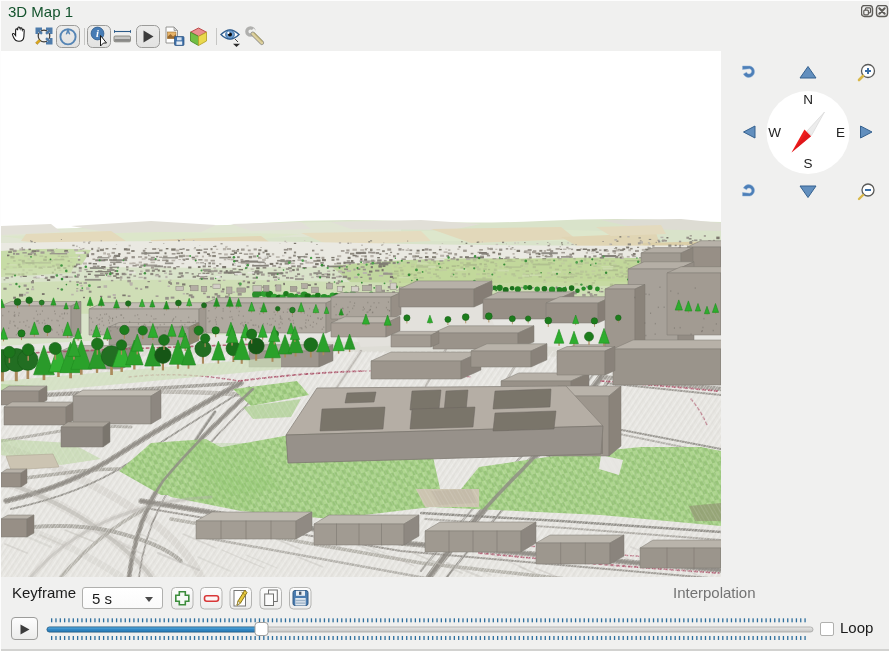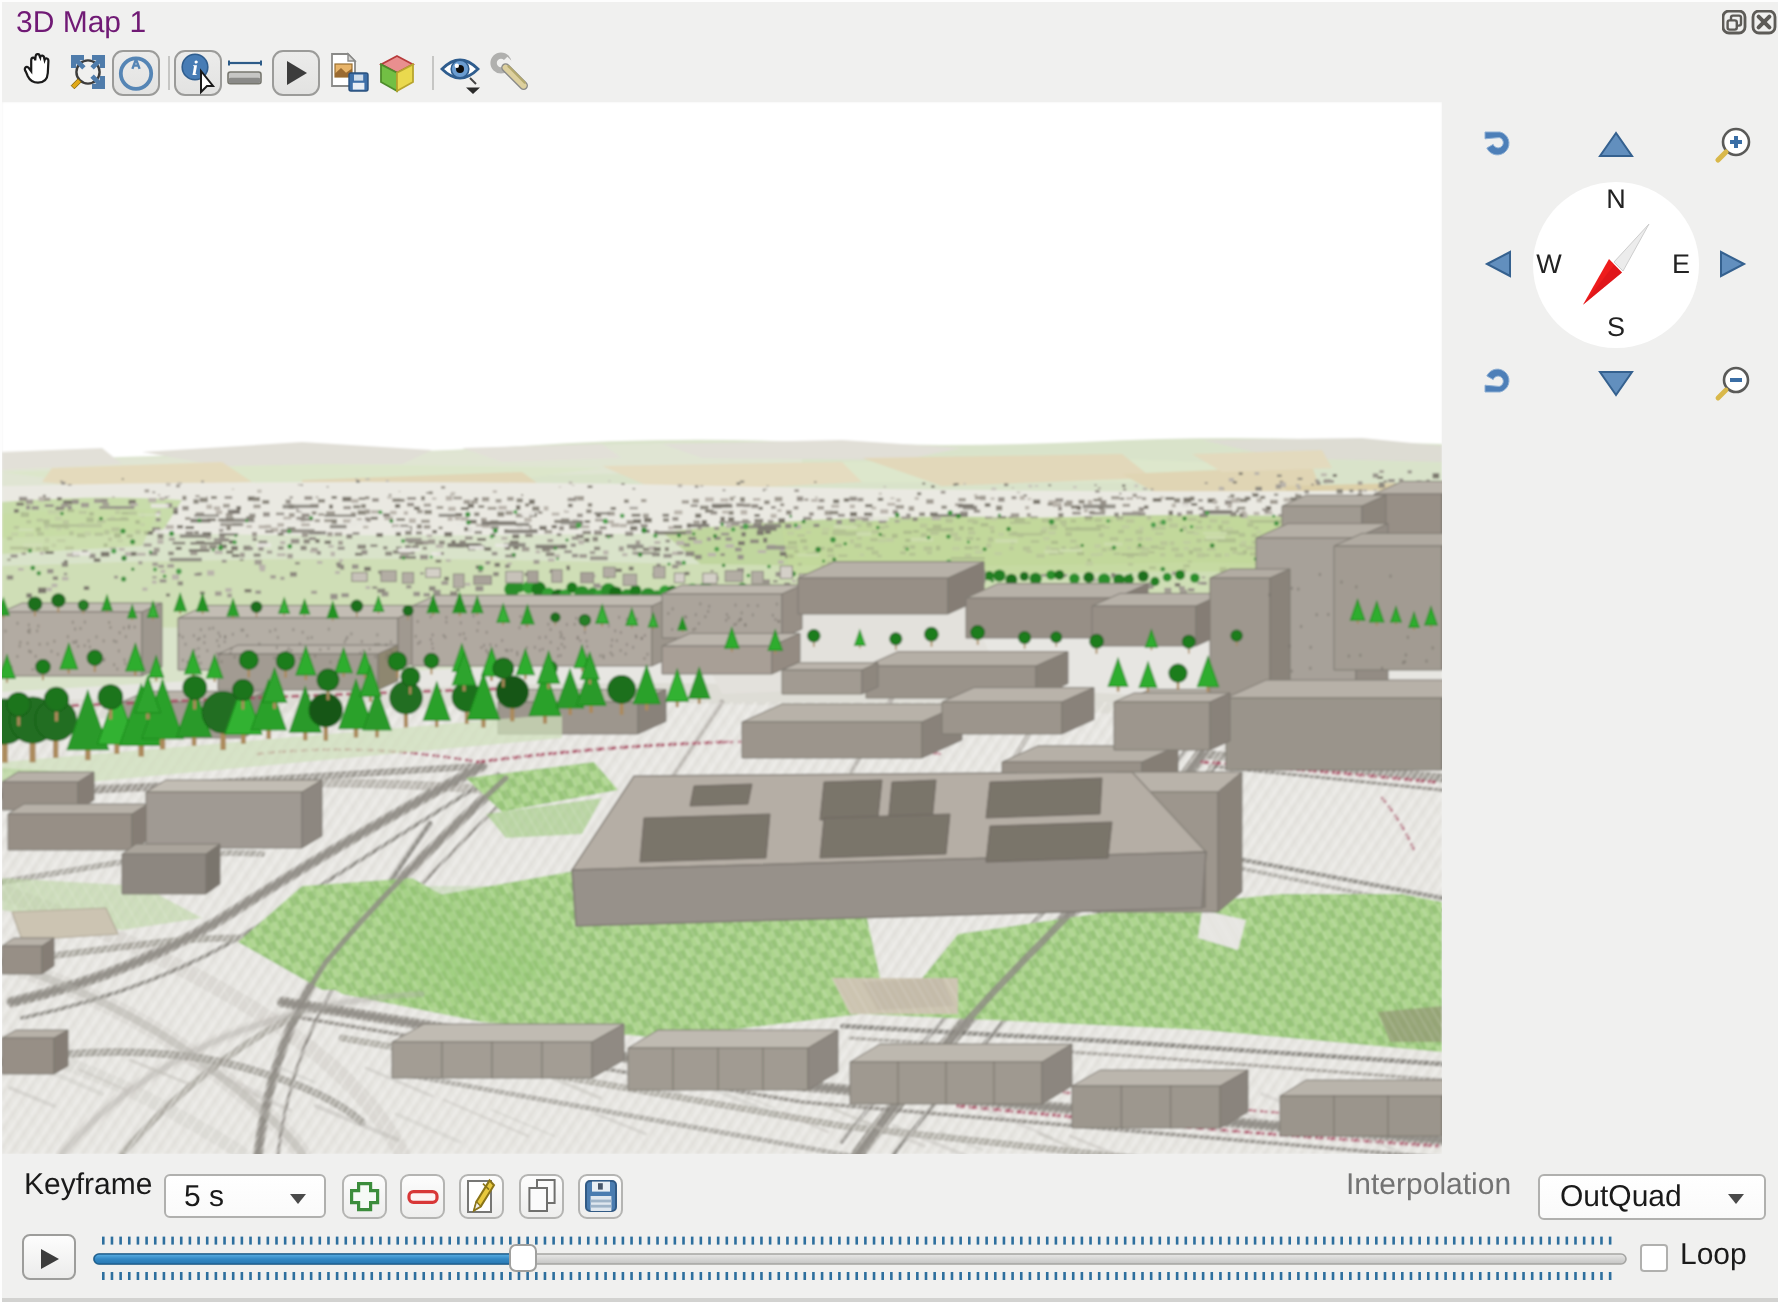--- a/index.html
+++ b/index.html
@@ -1,20 +1,20 @@
 <!DOCTYPE html>
 <html><head><meta charset="utf-8"><style>
 * { margin:0; padding:0; box-sizing:border-box; }
 body { font-family:"Liberation Sans",sans-serif; }
 #win { position:relative; width:889px; height:651px; background:#f0f0ef; overflow:hidden;
        border-top:1px solid #fdfdfd; border-left:1px solid #fdfdfd; }
 .abs { position:absolute; }
 </style></head><body>
 <div id="win">
-  <div class="abs" style="left:7px;top:2px;font-size:15px;color:#701a75;">3D Map 1</div>
+  <div class="abs" style="left:7px;top:2px;font-size:15px;color:#14532d;">3D Map 1</div>
 
   <svg class="abs" style="left:860px;top:4px" width="28" height="14" viewBox="0 0 28 14">
     <rect x="0.5" y="0.5" width="11" height="11" rx="3" fill="none" stroke="#5d5b57" stroke-width="1.4"></rect>
     <rect x="4.5" y="2.8" width="5" height="5" rx="1" fill="none" stroke="#5d5b57" stroke-width="1.2"></rect>
     <rect x="2.8" y="5.2" width="4.6" height="4.6" rx="1" fill="#f0f0ef" stroke="#5d5b57" stroke-width="1.2"></rect>
     <rect x="15.5" y="0.5" width="11" height="11" rx="3" fill="none" stroke="#5d5b57" stroke-width="1.4"></rect>
     <path d="M18.3,3.3 L23.7,8.7 M23.7,3.3 L18.3,8.7" stroke="#5d5b57" stroke-width="2" stroke-linecap="round"></path>
   </svg>
 
   <svg class="abs" style="left:0px;top:22px" width="280" height="28" viewBox="0 0 280 28">
@@ -2652,26 +2652,20 @@
       <g transform="translate(118.5,0)">
         <rect x="3.5" y="3.5" width="15" height="15" rx="2" fill="#4a7cb0" stroke="#315a85" stroke-width="1"></rect>
         <rect x="6.5" y="3.8" width="9" height="5" fill="#e8eef4"></rect>
         <rect x="9.5" y="4.6" width="2.4" height="3.2" fill="#47566a"></rect>
         <rect x="5.8" y="11" width="10.4" height="7.5" fill="#dfe7ef"></rect>
         <rect x="5.8" y="12.8" width="10.4" height="1.4" fill="#9fb4c8"></rect>
         <rect x="5.8" y="15.4" width="10.4" height="1.4" fill="#9fb4c8"></rect>
       </g>
     </svg>
     <div class="abs" style="left:672px;top:7px;font-size:15px;color:#737373;">Interpolation</div>
-    <div class="abs" style="left:768px;top:10px;width:114px;height:23px;border:1px solid #b0b0ae;border-radius:3px;background:linear-gradient(#ffffff,#fafafa);">
-      <span style="position:absolute;left:10px;top:2px;font-size:15px;color:#1a1a1a;">OutQuad</span>
-      <svg style="position:absolute;right:9px;top:9px" width="9" height="6" viewBox="0 0 9 6">
-          <path d="M0,0 L8,0 L4,5 Z" fill="#4a4a4a"></path>
-        </svg>
-    </div>
   </div>
 
   <div class="abs" style="left:0;top:615px;width:889px;height:36px;background:#f0f0ef;">
     <div class="abs" style="left:10px;top:1px;width:27px;height:23px;border:1px solid #9d9d9b;border-radius:4px;background:linear-gradient(#fdfdfd,#ececeb);">
       <svg style="position:absolute;left:8px;top:6px" width="11" height="11" viewBox="0 0 11 11">
           <path d="M0.5,0.5 L0.5,10.5 L9.5,5.5 Z" fill="#3c3c3c"></path>
         </svg>
     </div>
     <svg class="abs" style="left:0;top:0" width="889" height="36" viewBox="0 0 889 36">
       <defs>

